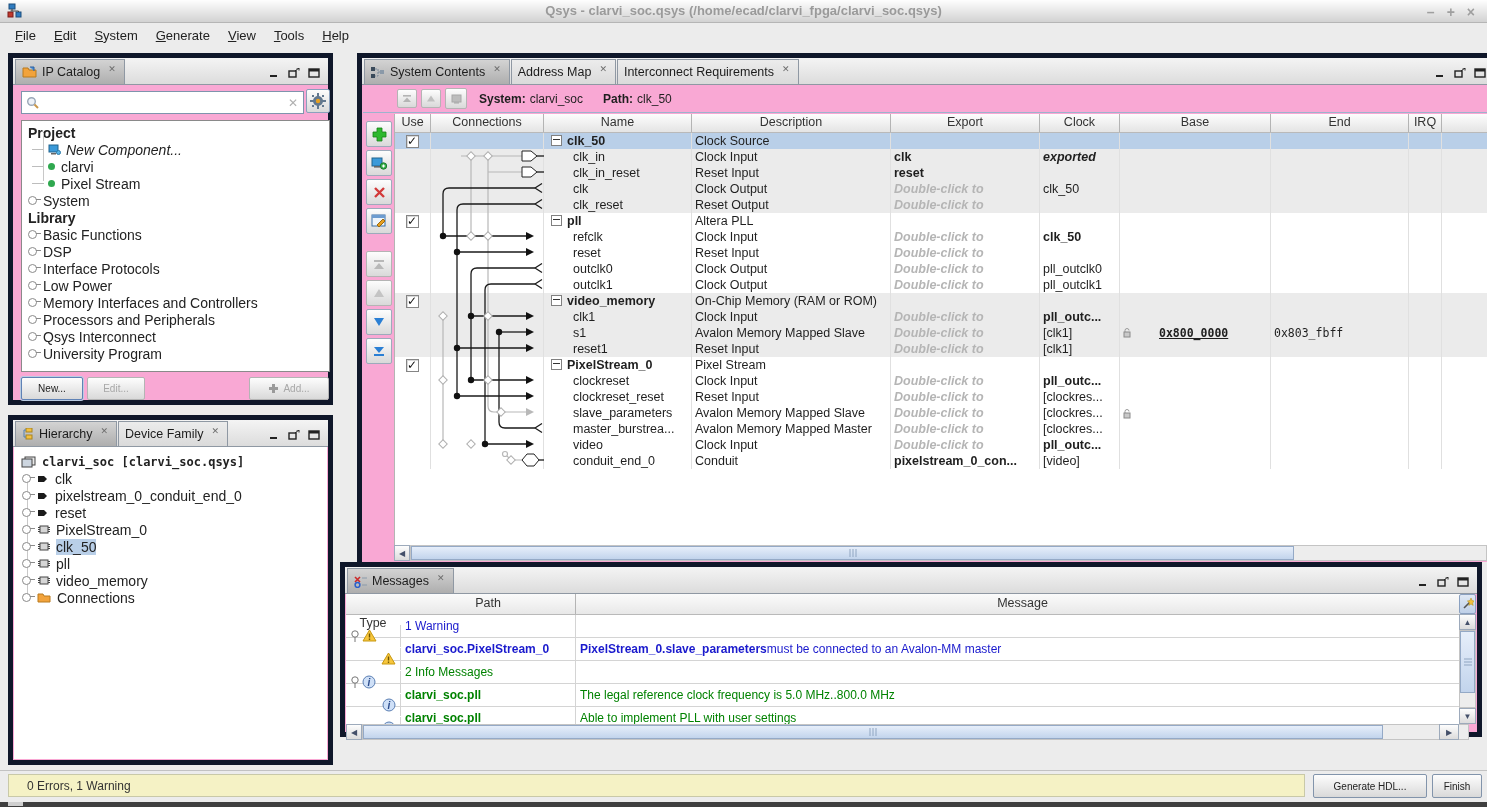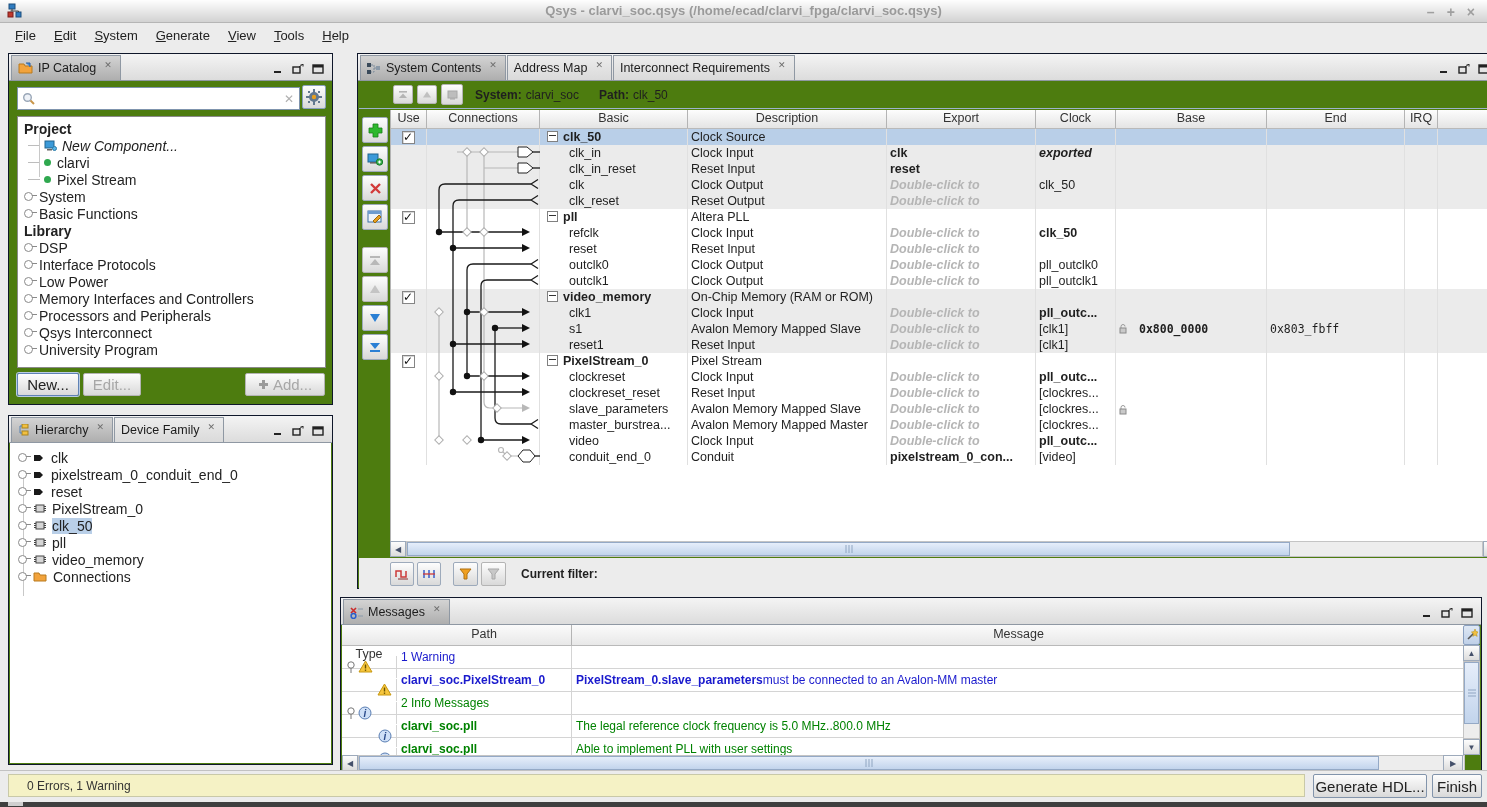--- a/index.html
+++ b/index.html
@@ -12,34 +12,34 @@
     background:linear-gradient(#fefefe,#d2d2d2);border-bottom:1px solid #b5b5b5;}
   .titlebar .title{width:100%;text-align:center;line-height:22px;font-weight:bold;
     font-size:13px;color:#9a9a9a;}
   .wctl{top:4px;display:flex;gap:12px;color:#9f9f9f;font-size:14px;font-weight:bold;}
   
   .menubar{left:0;top:23px;width:1487px;height:25px;display:flex;align-items:center;
     padding-left:8px;gap:4px;background:#ececec;}
   .menu-item{padding:2px 7px;color:#222;font-size:13px;display:inline-block;cursor:default;}
   .menu-item::first-letter{text-decoration:underline;}
   
-  .panel{border:1px solid #0f172a;background:#4d7c0f;box-sizing:border-box;}
+  .panel{border:5px solid #0f172a;background:#f9a8d4;box-sizing:border-box;}
   .tabstrip{height:26px;background:linear-gradient(#f4f4f4,#dcdcdc);
     border-bottom:1px solid #8f98a3;display:flex;align-items:flex-end;}
   .tab{height:24px;line-height:24px;padding:0 8px 0 6px;font-size:12.5px;color:#1c1c1c;
     border:1px solid #8f98a3;border-bottom:none;margin-right:1px;display:flex;
     align-items:center;gap:5px;background:linear-gradient(#ececec,#dadada);}
   .tab.active{background:linear-gradient(#d3d3d3,#aeaeae);}
   .tab .closex{color:#6d6d6d;font-size:9px;margin-left:3px;transform:translateY(-3px);}
   .panelbtns{margin-left:auto;display:flex;gap:8px;align-items:center;padding:0 8px 6px 0;}
   .panelbtns svg{display:block;}
   
   .jbtn{display:inline-flex;align-items:center;justify-content:center;gap:4px;
     background:linear-gradient(#fdfdfd,#d9d9d9);border:1px solid #8294ab;
-    border-radius:2px;font-size:15px;color:#222;box-sizing:border-box;cursor:pointer;}
+    border-radius:2px;font-size:10px;color:#222;box-sizing:border-box;cursor:pointer;}
   .jbtn.disabled{color:#a7a7a7;border-color:#b4b4b4;cursor:default;}
   
   .treebox{background:#fff;border:1px solid #8a8a8a;overflow:hidden;}
   .trow-tree{height:17px;display:flex;align-items:center;white-space:nowrap;}
   .texp{display:inline-block;width:7px;height:7px;border:1px solid #8a8a8a;border-radius:50%;
     background:#fff;position:relative;margin:0 6px 0 2px;flex:none;}
   .texp::after{content:"";position:absolute;left:7px;top:2px;width:5px;border-top:1px solid #8a8a8a;}
   .stub{display:inline-block;width:12px;border-top:1px solid #bdbdbd;margin:0 4px 0 6px;flex:none;}
   .tlabel{font-size:14px;color:#222;}
   .bold{font-weight:bold;}
@@ -219,25 +219,25 @@
       <div class="trow-tree">
         <span class="stub"></span>
           <span class="greendot"></span>
         <span class="tlabel">Pixel Stream</span>
       </div>
       <div class="trow-tree">
         <span class="texp"></span>
         <span class="tlabel">System</span>
       </div>
       <div class="trow-tree">
+          <span class="tlabel bold" style="margin-left:2px;">Library</span>
+        </div>
+      <div class="trow-tree">
           <span class="texp"></span>
           <span class="tlabel">Basic Functions</span>
-        </div>
-      <div class="trow-tree">
-          <span class="tlabel bold" style="margin-left:2px;">Library</span>
         </div>
       <div class="trow-tree">
           <span class="texp"></span>
           <span class="tlabel">DSP</span>
         </div>
       <div class="trow-tree">
           <span class="texp"></span>
           <span class="tlabel">Interface Protocols</span>
         </div>
       <div class="trow-tree">
@@ -312,20 +312,29 @@
           <svg width="12" height="10">
             <rect x="1" y="1" width="10" height="8" fill="none" stroke="#222" stroke-width="1.4"></rect>
             <rect x="1" y="1" width="10" height="2.5" fill="#222"></rect>
           </svg>
         </span>
     </div>
   </div>
   <div class="abs" style="left:1px;top:27px;right:1px;bottom:1px;background:#fff;">
     <div class="abs" style="left:13px;top:28px;width:1px;height:125px;background:#c8c8c8;"></div>
     <div style="padding:6px 0 0 6px;">
+      <div class="trow-tree">
+        <span class="icon" style="margin:0 6px 0 1px;">
+            <svg width="15" height="12">
+              <rect x="4" y="1" width="10" height="8" fill="#e8e8e8" stroke="#444"></rect>
+              <rect x="1" y="3" width="10" height="8" fill="#cdd6e0" stroke="#444"></rect>
+            </svg>
+          </span>
+        <span class="tlabel bold mono" style="font-size:12px;">clarvi_soc [clarvi_soc.qsys]</span>
+      </div>
       <div class="trow-tree">
         <span class="texp"></span>
         <span class="icon" style="margin-right:6px;">
             <svg width="12" height="10">
               <polygon points="1,2 7,2 10,5 7,8 1,8" fill="#1a1a1a"></polygon>
             </svg>
           </span>
         <span class="tlabel">clk</span>
       </div>
       <div class="trow-tree">
@@ -513,21 +522,21 @@
           <polygon points="1,1 11,1 6,7" fill="#2a7fd4"></polygon>
           <rect x="1" y="8" width="10" height="2" fill="#2a7fd4"></rect>
         </svg>
       </span>
   </div>
 
   <div class="abs" style="left:32px;top:56px;width:1109px;height:431px;background:#fff;border-left:1px solid #b4b4b4;box-sizing:border-box;">
     <div class="thead">
       <div class="c use">Use</div>
       <div class="c conn" style="text-align:center;">Connections</div>
-      <div class="c name">Basic</div>
+      <div class="c name">Name</div>
       <div class="c desc">Description</div>
       <div class="c expo">Export</div>
       <div class="c clk">Clock</div>
       <div class="c base">Base</div>
       <div class="c end">End</div>
       <div class="c irq">IRQ</div>
       <div class="c tail"></div>
     </div>
 
     <div class="trow bg-sel">
@@ -679,21 +688,21 @@
         <div class="c conn"></div>
       <div class="c name child">s1</div>
       <div class="c desc">Avalon Memory Mapped Slave</div>
       <div class="c expo"><span class="ph">Double-click to</span></div>
       <div class="c clk">[clk1]</div>
       <div class="c base"><span style="display:inline-flex;align-items:center;gap:4px;">
             <svg width="8" height="10">
               <path d="M2 4 V2.5 A2 2 0 0 1 6 2.5" fill="none" stroke="#9a9a9a"></path>
               <rect x="1" y="4" width="6" height="5" fill="#c9c9c9" stroke="#8a8a8a"></rect>
             </svg>
-            <span class="bold mono" style="margin-left:8px;">0x800_0000</span>
+            <span class="bold mono" style="margin-left:24px;text-decoration:underline;">0x800_0000</span>
           </span></div>
       <div class="c end"><span class="mono">0x803_fbff</span></div>
       <div class="c irq"></div>
         <div class="c tail"></div>
     </div>
     <div class="trow bg-g">
       <div class="c use"></div>
         <div class="c conn"></div>
       <div class="c name child">reset1</div>
       <div class="c desc">Reset Input</div>
@@ -900,21 +909,21 @@
       </span>
     <span class="jbtn disabled" style="width:25px;height:24px;">
         <svg width="13" height="12">
           <path d="M1 1 H12 L8 6 V11 L5 11 V6 Z" fill="#c8c8c8" stroke="#a8a8a8"></path>
         </svg>
       </span>
     <span style="margin-left:12px;font-weight:bold;">Current filter:</span>
   </div>
 </div>
 
-<div class="abs panel" style="left:340px;top:597px;width:1142px;height:175px;">
+<div class="abs panel" style="left:340px;top:562px;width:1142px;height:175px;">
   <div class="tabstrip">
     <div class="tab active" style="margin-left:2px;">
       <span class="icon">
           <svg width="13" height="13">
             <path d="M1 2 L6 7 M6 2 L1 7" stroke="#cc2a2a" stroke-width="1.6"></path>
             <circle cx="3.5" cy="10" r="2.4" fill="none" stroke="#2a5fcc" stroke-width="1.5"></circle>
             <path d="M8 3 H13 M8 10 H13" stroke="#8a9aaa"></path>
           </svg>
         </span>
       <span>Messages</span>

